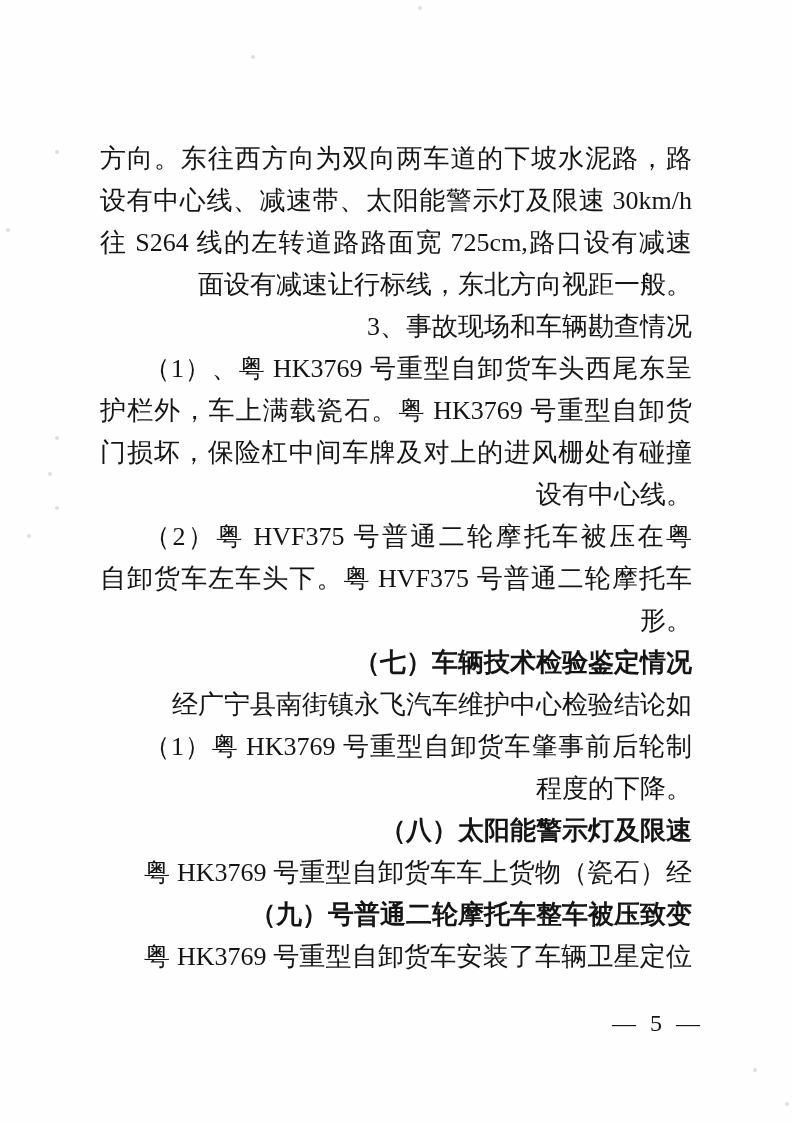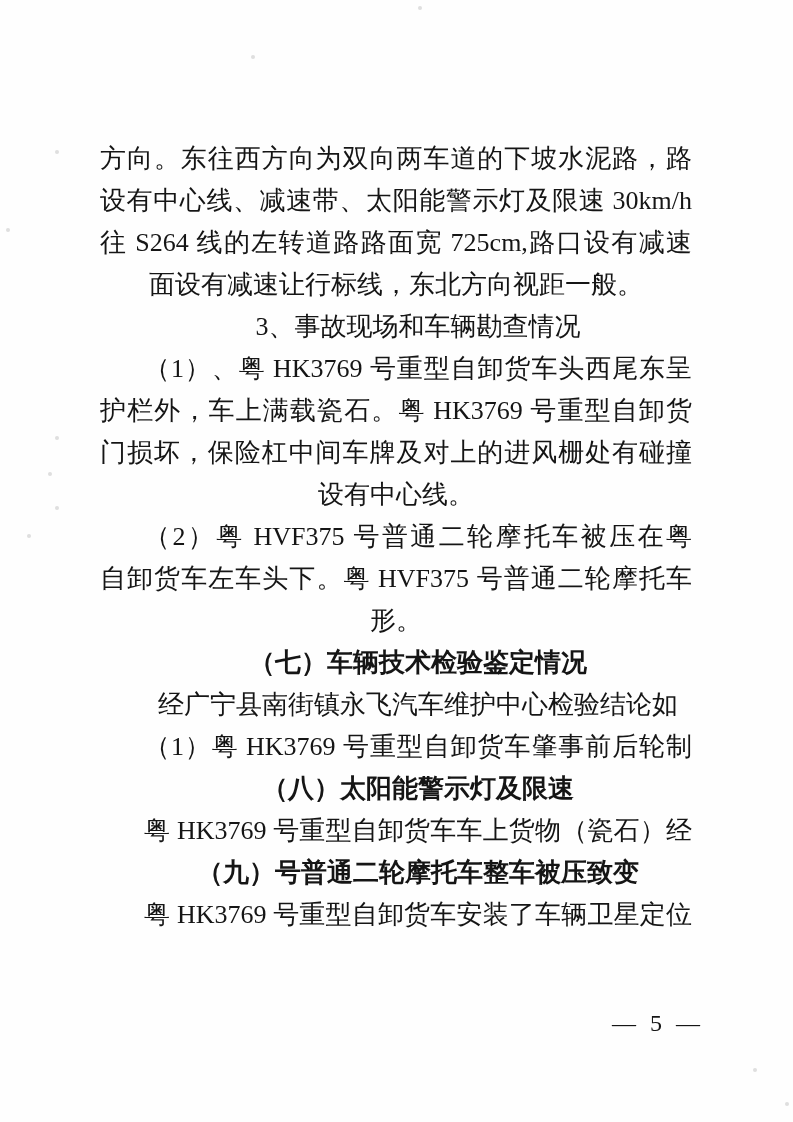--- a/index.html
+++ b/index.html
@@ -15,21 +15,21 @@
   .content {
     position:absolute;
     left:100px; top:138px;
     width:592px;
     font-size:26px;
     line-height:42px;
   }
   .line {
     height:42px;
     overflow:hidden;
-    text-align:center;
+    text-align:right;
     white-space:normal;
   }
   .line.fill {
     text-align:justify;
     text-align-last:justify;
     text-justify:inter-character;
   }
   .line.indent { text-indent:44px; }
   .line.bold { font-weight:bold; }
   .page-number {
@@ -61,20 +61,21 @@
     <div class="line fill indent">（1）、粤 HK3769 号重型自卸货车头西尾东呈侧翻在南侧防</div>
     <div class="line fill">护栏外，车上满载瓷石。粤 HK3769 号重型自卸货车驾驶室左侧</div>
     <div class="line fill">门损坏，保险杠中间车牌及对上的进风栅处有碰撞损坏痕迹，</div>
     <div class="line">设有中心线。</div>
     <div class="line fill indent">（2）粤 HVF375 号普通二轮摩托车被压在粤 HK3769 号重型</div>
     <div class="line fill">自卸货车左车头下。粤 HVF375 号普通二轮摩托车整车被压致变</div>
     <div class="line">形。</div>
     <div class="line indent bold">（七）车辆技术检验鉴定情况</div>
     <div class="line indent">经广宁县南街镇永飞汽车维护中心检验结论如下：</div>
     <div class="line fill indent">（1）粤 HK3769 号重型自卸货车肇事前后轮制动力有一定</div>
+    <div class="line">程度的下降。</div>
     <div class="line indent bold">（八）太阳能警示灯及限速</div>
     <div class="line fill indent">粤 HK3769 号重型自卸货车车上货物（瓷石）经过磅质量为</div>
     <div class="line indent bold">（九）号普通二轮摩托车整车被压致变</div>
     <div class="line fill indent">粤 HK3769 号重型自卸货车安装了车辆卫星定位系统终端，</div>
   </div>
 
   <div class="page-number">— 5 —</div>
 
   <div class="speck" style="left:418px; top:6px;"></div>
   <div class="speck" style="left:251px; top:55px;"></div>

